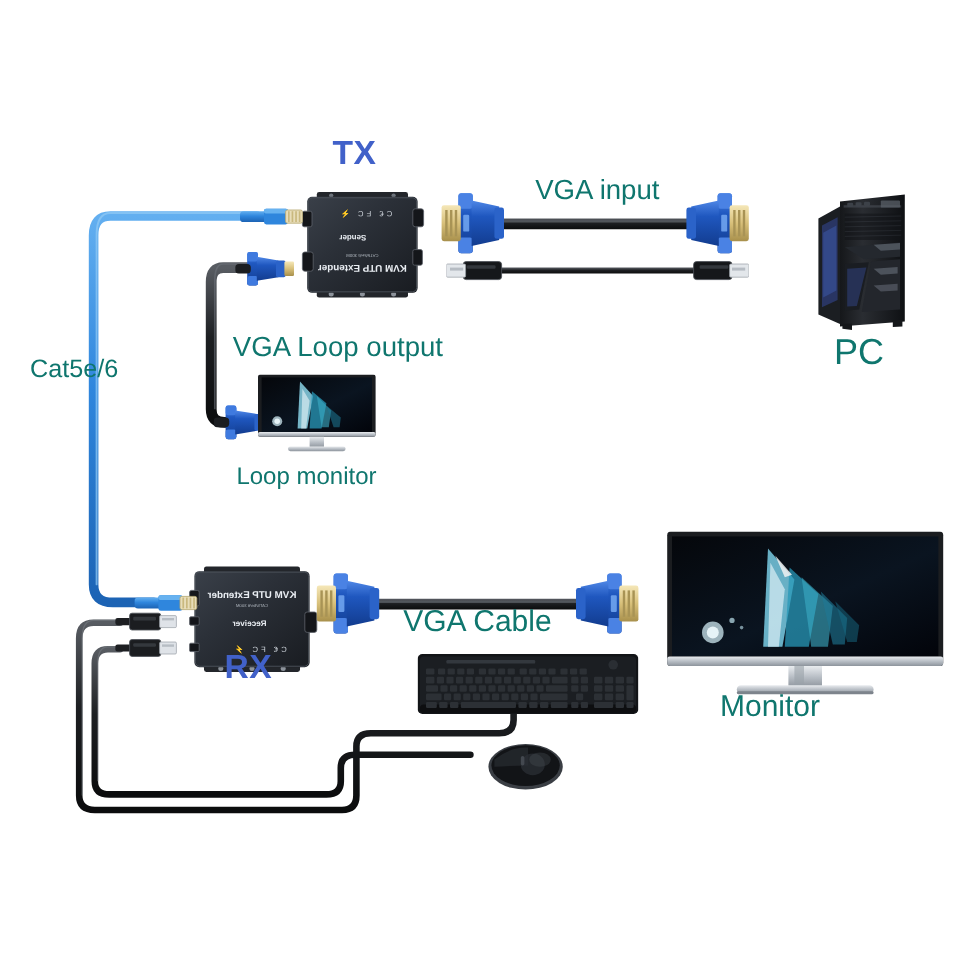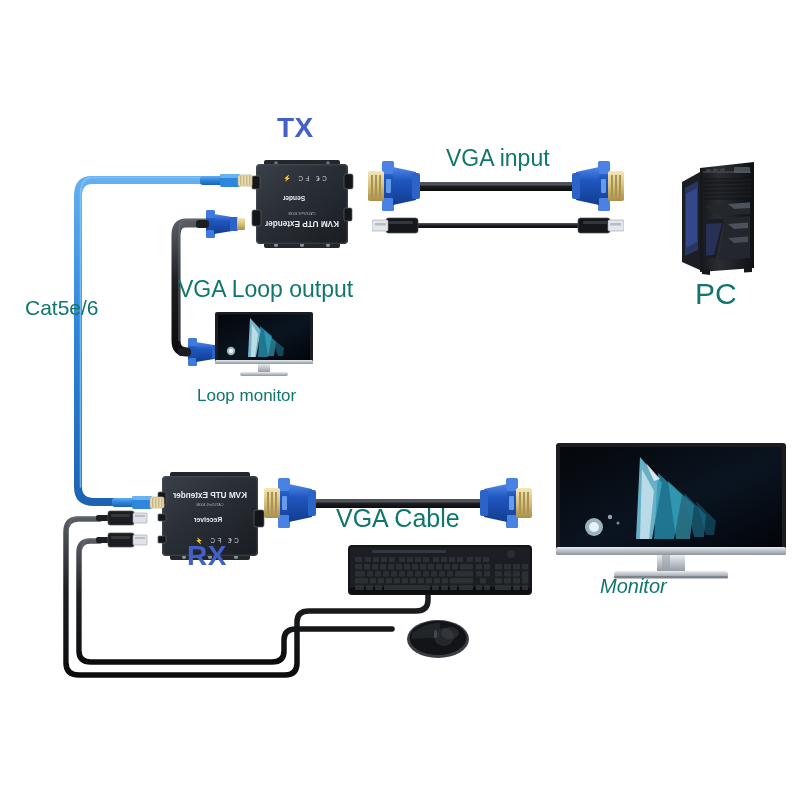--- a/index.html
+++ b/index.html
@@ -479,23 +479,23 @@
 
   <div class="txrx" style="left:277px;top:112px;font-size:28px;color:#4161c9;">TX</div>
 
   <div class="txrx" style="left:187px;top:540px;font-size:28px;color:#4161c9;">RX</div>
 
   <div class="lbl" style="left:25px;top:296px;font-size:21px;">Cat5e/6</div>
 
   <div class="lbl" style="left:446px;top:145px;font-size:23px;">VGA input</div>
 
 
-  <div class="lbl" style="left:178px;top:276px;font-size:23px;">VGA Loop output</div>
-
-  <div class="lbl" style="left:197px;top:386px;font-size:17px;">Loop monitor</div>
+  <div class="lbl" style="left:178px;top:276px;font-size:23px;padding-left:16px;">VGA Loop output</div>
+
+  <div class="lbl" style="left:197px;top:386px;font-size:20px;">Loop monitor</div>
 
   <div class="lbl" style="left:336px;top:471px;font-size:25px;margin-top:33px;">VGA Cable</div>
 
-  <div class="lbl" style="left:600px;top:575px;font-size:20px;font-style:italic;">Monitor</div>
+  <div class="lbl" style="left:600px;top:575px;font-size:25px;">Monitor</div>
 
   <div class="lbl" style="left:695px;top:277px;font-size:30px;text-align:right;">PC</div>
 
 </div>
 
 </body></html>

